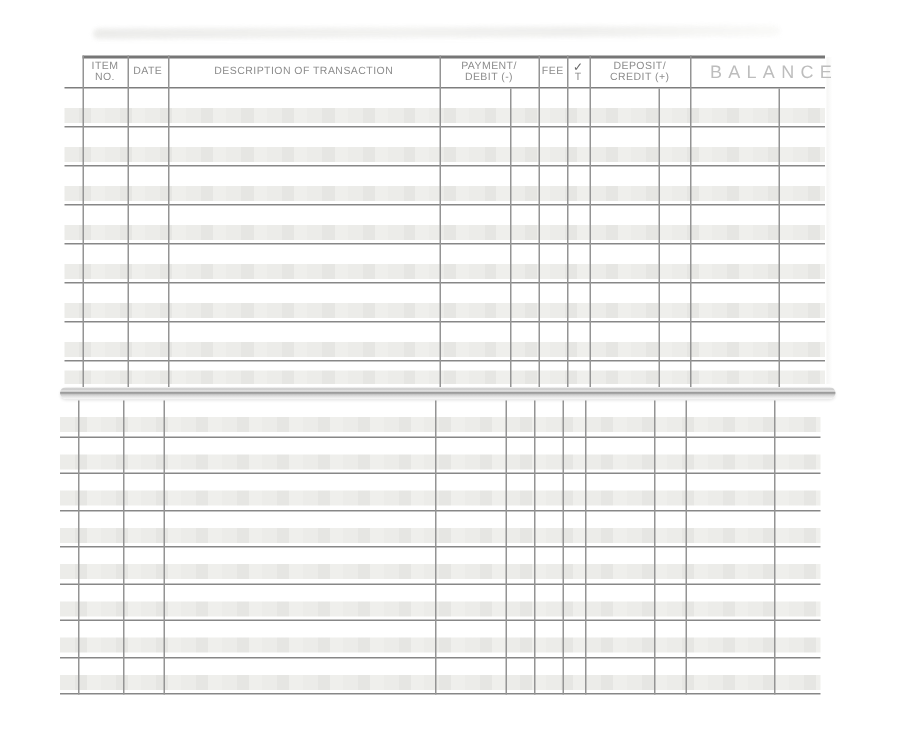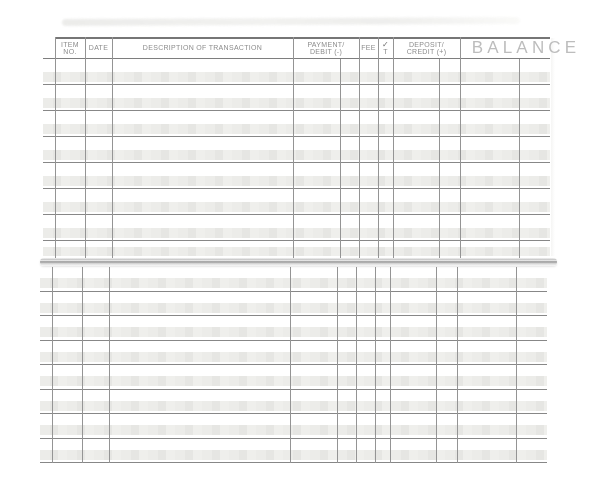--- a/index.html
+++ b/index.html
@@ -31,22 +31,22 @@
   .header{position:relative;height:22px;border-bottom:1px solid #7e7e7e;box-sizing:border-box;}
   .header-topline{position:absolute;left:12px;right:0;top:0;height:1.5px;background:#767676;}
   .hcell{
     position:absolute;top:1px;bottom:0;
     display:flex;flex-direction:column;align-items:center;justify-content:center;
     font-size:7px;line-height:7.5px;color:#8c8c8c;letter-spacing:.3px;
     text-align:center;z-index:3;white-space:nowrap;
   }
   .hcell .mark{font-size:8px;line-height:7px;color:#6a6a6a;}
   .hcell.balance-cell{
-    font-size:17px;letter-spacing:4.2px;color:#bdbdbd;
-    padding-left:21px;line-height:12px;font-weight:400;
+    font-size:12px;letter-spacing:4.2px;color:#bdbdbd;
+    padding-left:11px;line-height:12px;font-weight:400;
   }
 
   
   .rows{position:relative;}
   .row{position:relative;border-bottom:1px solid #878787;box-sizing:border-box;}
   .trow{height:26px;}
   .trow.partial{height:17px;border-bottom:none;}
   .brow{height:24.5px;}
   .band{
     position:absolute;left:0;right:0;z-index:1;

